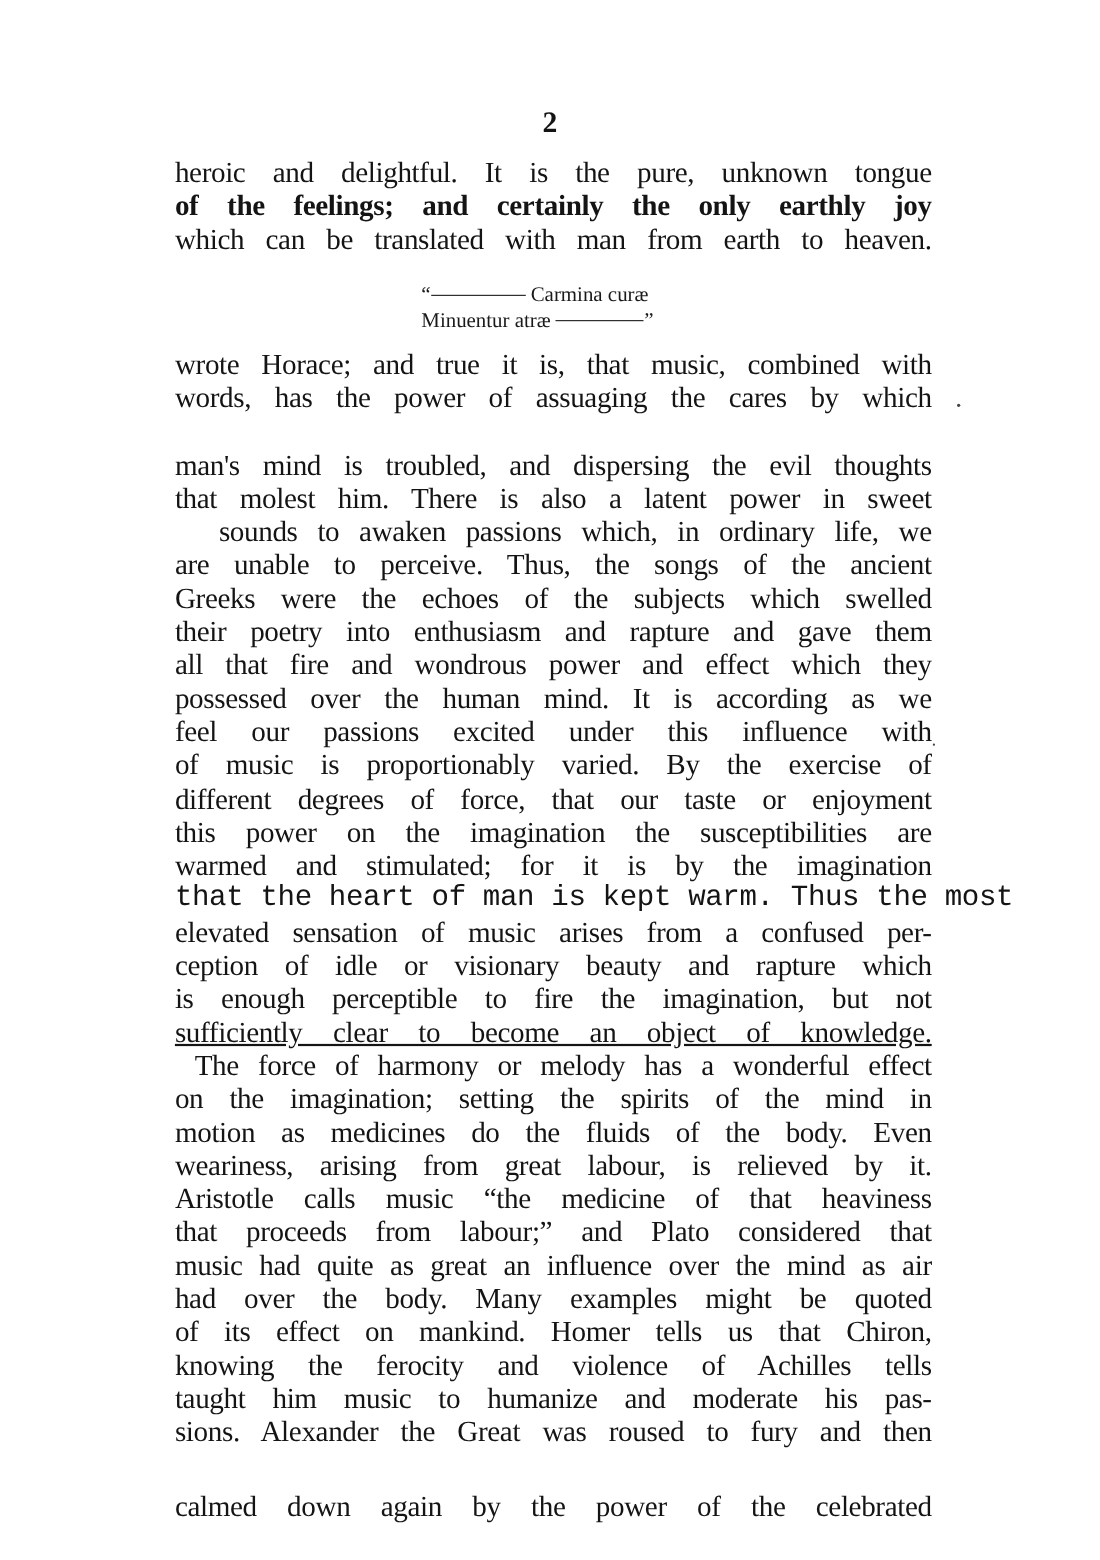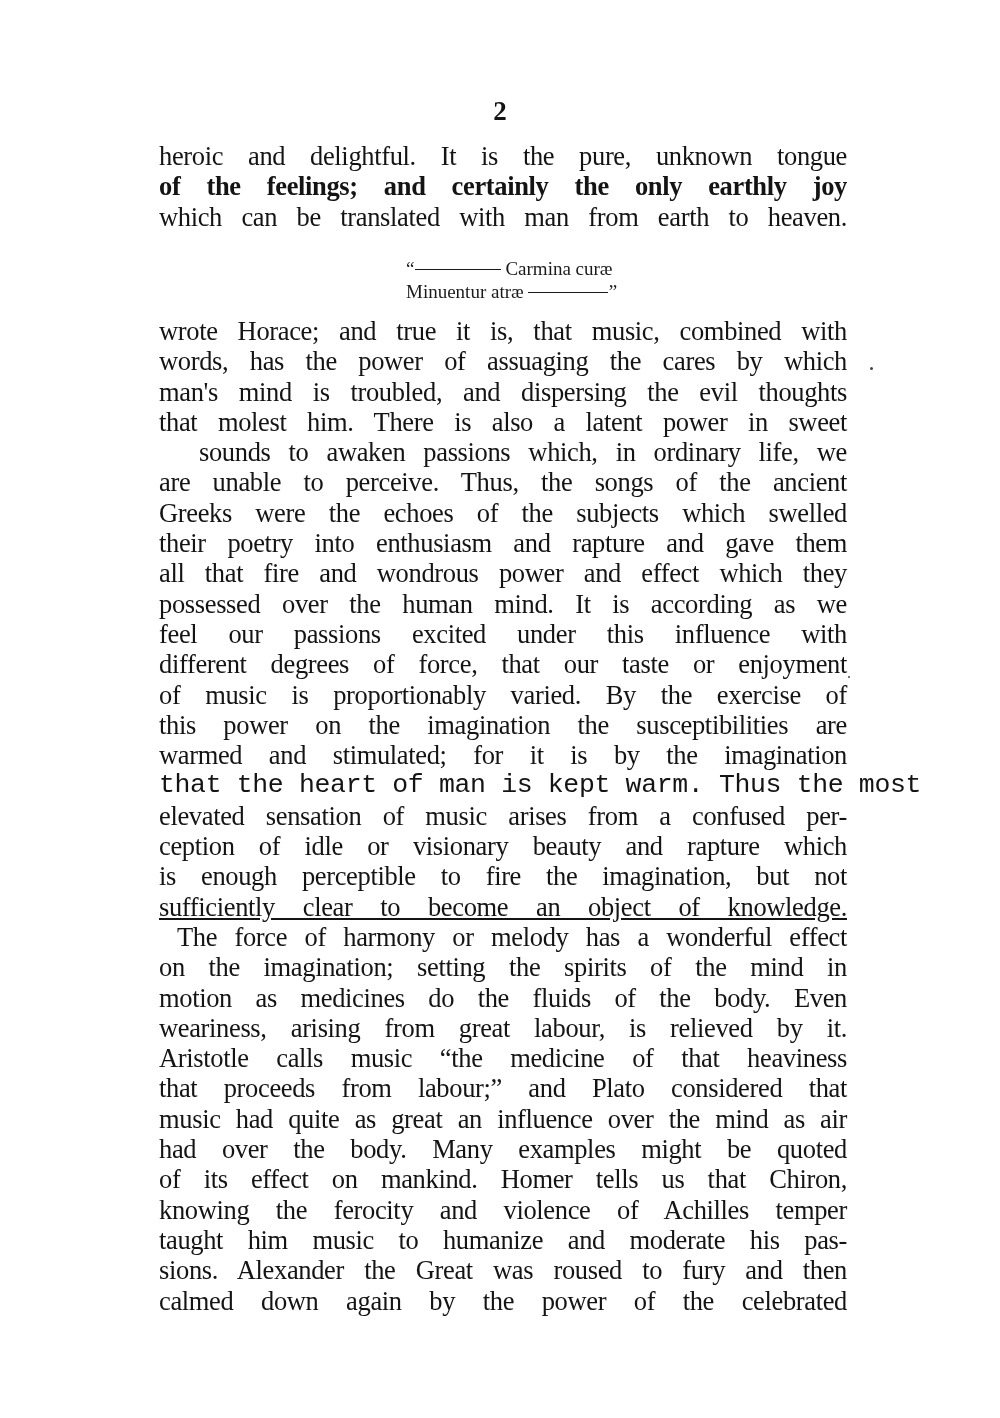--- a/index.html
+++ b/index.html
@@ -40,21 +40,21 @@
       text-align-last: justify;
       letter-spacing: -0.35px;
     }
     .line.indent {
       padding-left: 18px;
     }
     .block-1 { top: 141px; }
     .block-2 { top: 316px; }
     .quote {
       position: absolute;
-      left: 406px;
+      left: 383px;
       top: 257px;
       font-size: 19px;
       line-height: 23px;
       color: #1a1a1a;
     }
     .quote .qline {
       display: block;
       white-space: nowrap;
     }
     .quote .qline-1 { padding-left: 0; }
@@ -93,51 +93,51 @@
 
   <div class="quote">
     <span class="qline qline-1"><span>“</span><span class="dash dash-1"></span><span>Carmina curæ</span></span>
     <span class="qline qline-2"><span>Minuentur atræ</span><span class="dash dash-2"></span><span>”</span></span>
   </div>
 
   <div class="text-block block-2">
     <div>
       <span class="line" style="display: block; width: auto;">wrote Horace; and true it is, that music, combined with</span>
       <span class="line" style="display: block; width: auto;">words, has the power of assuaging the cares by which</span>
-      <span class="line" style="display: block; width: auto;">man's mind is troubled, and dispersing the evil thoughts</span>
+      <span class="line" style="display: block; width: auto; margin-top: 31px;">man's mind is troubled, and dispersing the evil thoughts</span>
       <span class="line" style="display: block; width: auto;">that molest him.  There is also a latent power in sweet</span>
       <span class="line" style="display: block; width: auto; margin-left: 40px;">sounds to awaken passions which, in ordinary life, we</span>
       <span class="line" style="display: block; width: auto;">are unable to perceive.  Thus, the songs of the ancient</span>
       <span class="line" style="display: block; width: auto;">Greeks were the echoes of the subjects which swelled</span>
       <span class="line" style="display: block; width: auto;">their poetry into enthusiasm and rapture and gave them</span>
       <span class="line" style="display: block; width: auto;">all that fire and wondrous power and effect which they</span>
       <span class="line" style="display: block; width: auto;">possessed over the human mind.  It is according as we</span>
       <span class="line" style="display: block; width: auto;">feel our passions excited under this influence with</span>
+      <span class="line" style="display: block; width: auto;">of music is proportionably varied.  By the exercise of</span>
       <span class="line" style="display: block; width: auto;">different degrees of force, that our taste or enjoyment</span>
-      <span class="line" style="display: block; width: auto;">of music is proportionably varied.  By the exercise of</span>
       <span class="line" style="display: block; width: auto;">this power on the imagination the susceptibilities are</span>
       <span class="line" style="display: block; width: auto;">warmed and stimulated; for it is by the imagination</span>
       <span class="line" style="display: block; width: auto; font-family: Liberation Mono, monospace;">that the heart of man is kept warm.  Thus the most</span>
       <span class="line" style="display: block; width: auto;">elevated sensation of music arises from a confused per-</span>
       <span class="line" style="display: block; width: auto;">ception of idle or visionary beauty and rapture which</span>
       <span class="line" style="display: block; width: auto;">is enough perceptible to fire the imagination, but not</span>
       <span class="line" style="display: block; width: auto; text-decoration: underline;">sufficiently clear to become an object of knowledge.</span>
     </div>
     <div>
       <span class="line indent" style="display: block; width: auto;">The force of harmony or melody has a wonderful effect</span>
       <span class="line" style="display: block; width: auto;">on the imagination; setting the spirits of the mind in</span>
       <span class="line" style="display: block; width: auto;">motion as medicines do the fluids of the body.  Even</span>
       <span class="line" style="display: block; width: auto;">weariness, arising from great labour, is relieved by it.</span>
       <span class="line" style="display: block; width: auto;">Aristotle calls music “the medicine of that heaviness</span>
       <span class="line" style="display: block; width: auto;">that proceeds from labour;” and Plato considered that</span>
       <span class="line" style="display: block; width: auto;">music had quite as great an influence over the mind as air</span>
       <span class="line" style="display: block; width: auto;">had over the body.  Many examples might be quoted</span>
       <span class="line" style="display: block; width: auto;">of its effect on mankind.  Homer tells us that Chiron,</span>
-      <span class="line" style="display: block; width: auto;">knowing the ferocity and violence of Achilles temper</span>
+      <span class="line" style="display: block; width: auto;">knowing the ferocity and violence of Achilles tells</span>
       <span class="line" style="display: block; width: auto;">taught him music to humanize and moderate his pas-</span>
       <span class="line" style="display: block; width: auto;">sions.  Alexander the Great was roused to fury and then</span>
-      <span class="line" style="display: block; width: auto;">calmed down again by the power of the celebrated</span>
+      <span class="line" style="display: block; width: auto; margin-top: 37px;">calmed down again by the power of the celebrated</span>
     </div>
   </div>
 
   <span class="margin-mark" style="left:870px; top:367px;"></span>
   <span class="margin-mark" style="left:848px; top:676px; width:2px; height:2px;"></span>
 </div>
 
 </body></html>

